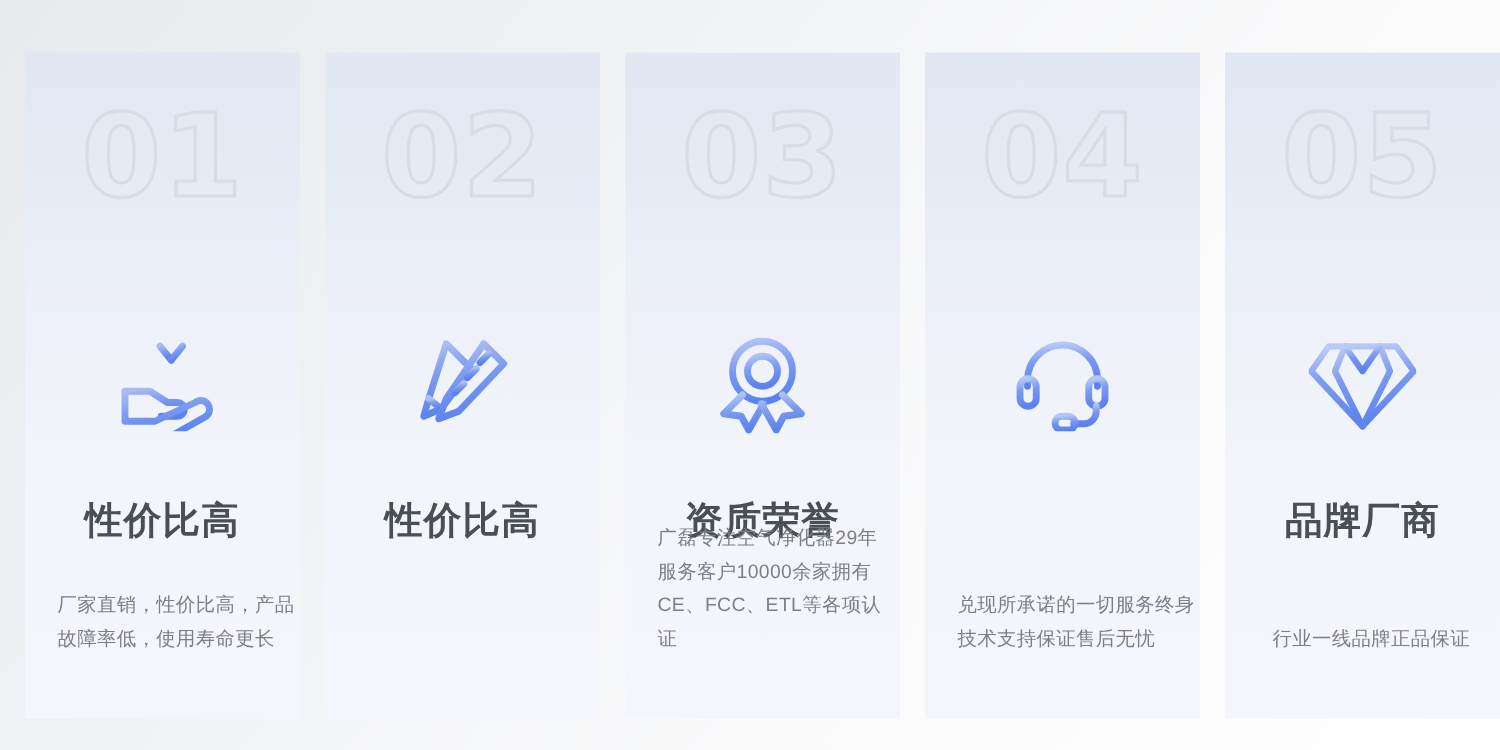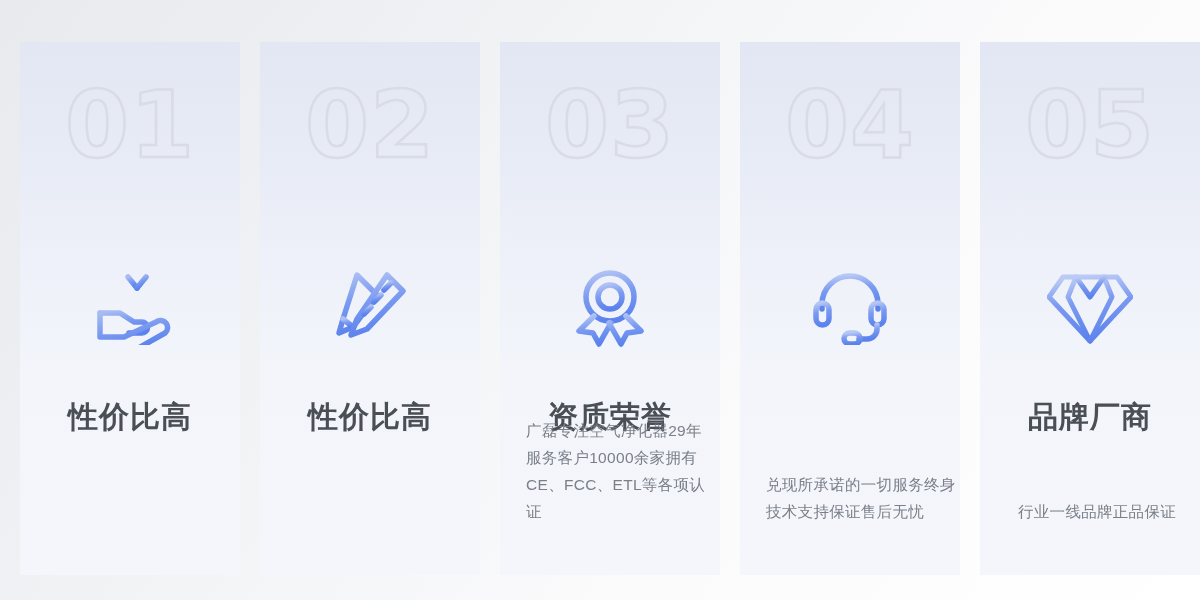--- a/index.html
+++ b/index.html
@@ -124,20 +124,21 @@
           <path d="M48 22 H70"></path>
           <path d="M48 31 H70"></path>
           <path d="M59 17 V40"></path>
           <path d="M13 40 V67"></path>
           <path d="M22 42 h20 l14 9 h8 a5.5 5.5 0 0 1 0 11 h-13"></path>
           <path d="M22 42 v24 h24 l32 -15 a7 7 0 0 1 9 11 l-30 17 h-35"></path>
         </g>
       </svg>
     </div>
     <h3 class="card-title">性价比高</h3>
+    <p class="card-desc">厂家直销，性价比高，产品故障率低，使用寿命更长</p>
   </article>
 
   <article class="feature-card">
     <div class="card-number">02</div>
     <div class="card-icon">
       <svg width="82" height="78" viewBox="0 0 82 78" fill="none" xmlns="http://www.w3.org/2000/svg">
         <defs>
           <linearGradient id="g2" x1="0.2" y1="0" x2="0.4" y2="1">
             <stop offset="0" stop-color="#aec0f3"></stop>
             <stop offset="0.45" stop-color="#7b9bf0"></stop>

